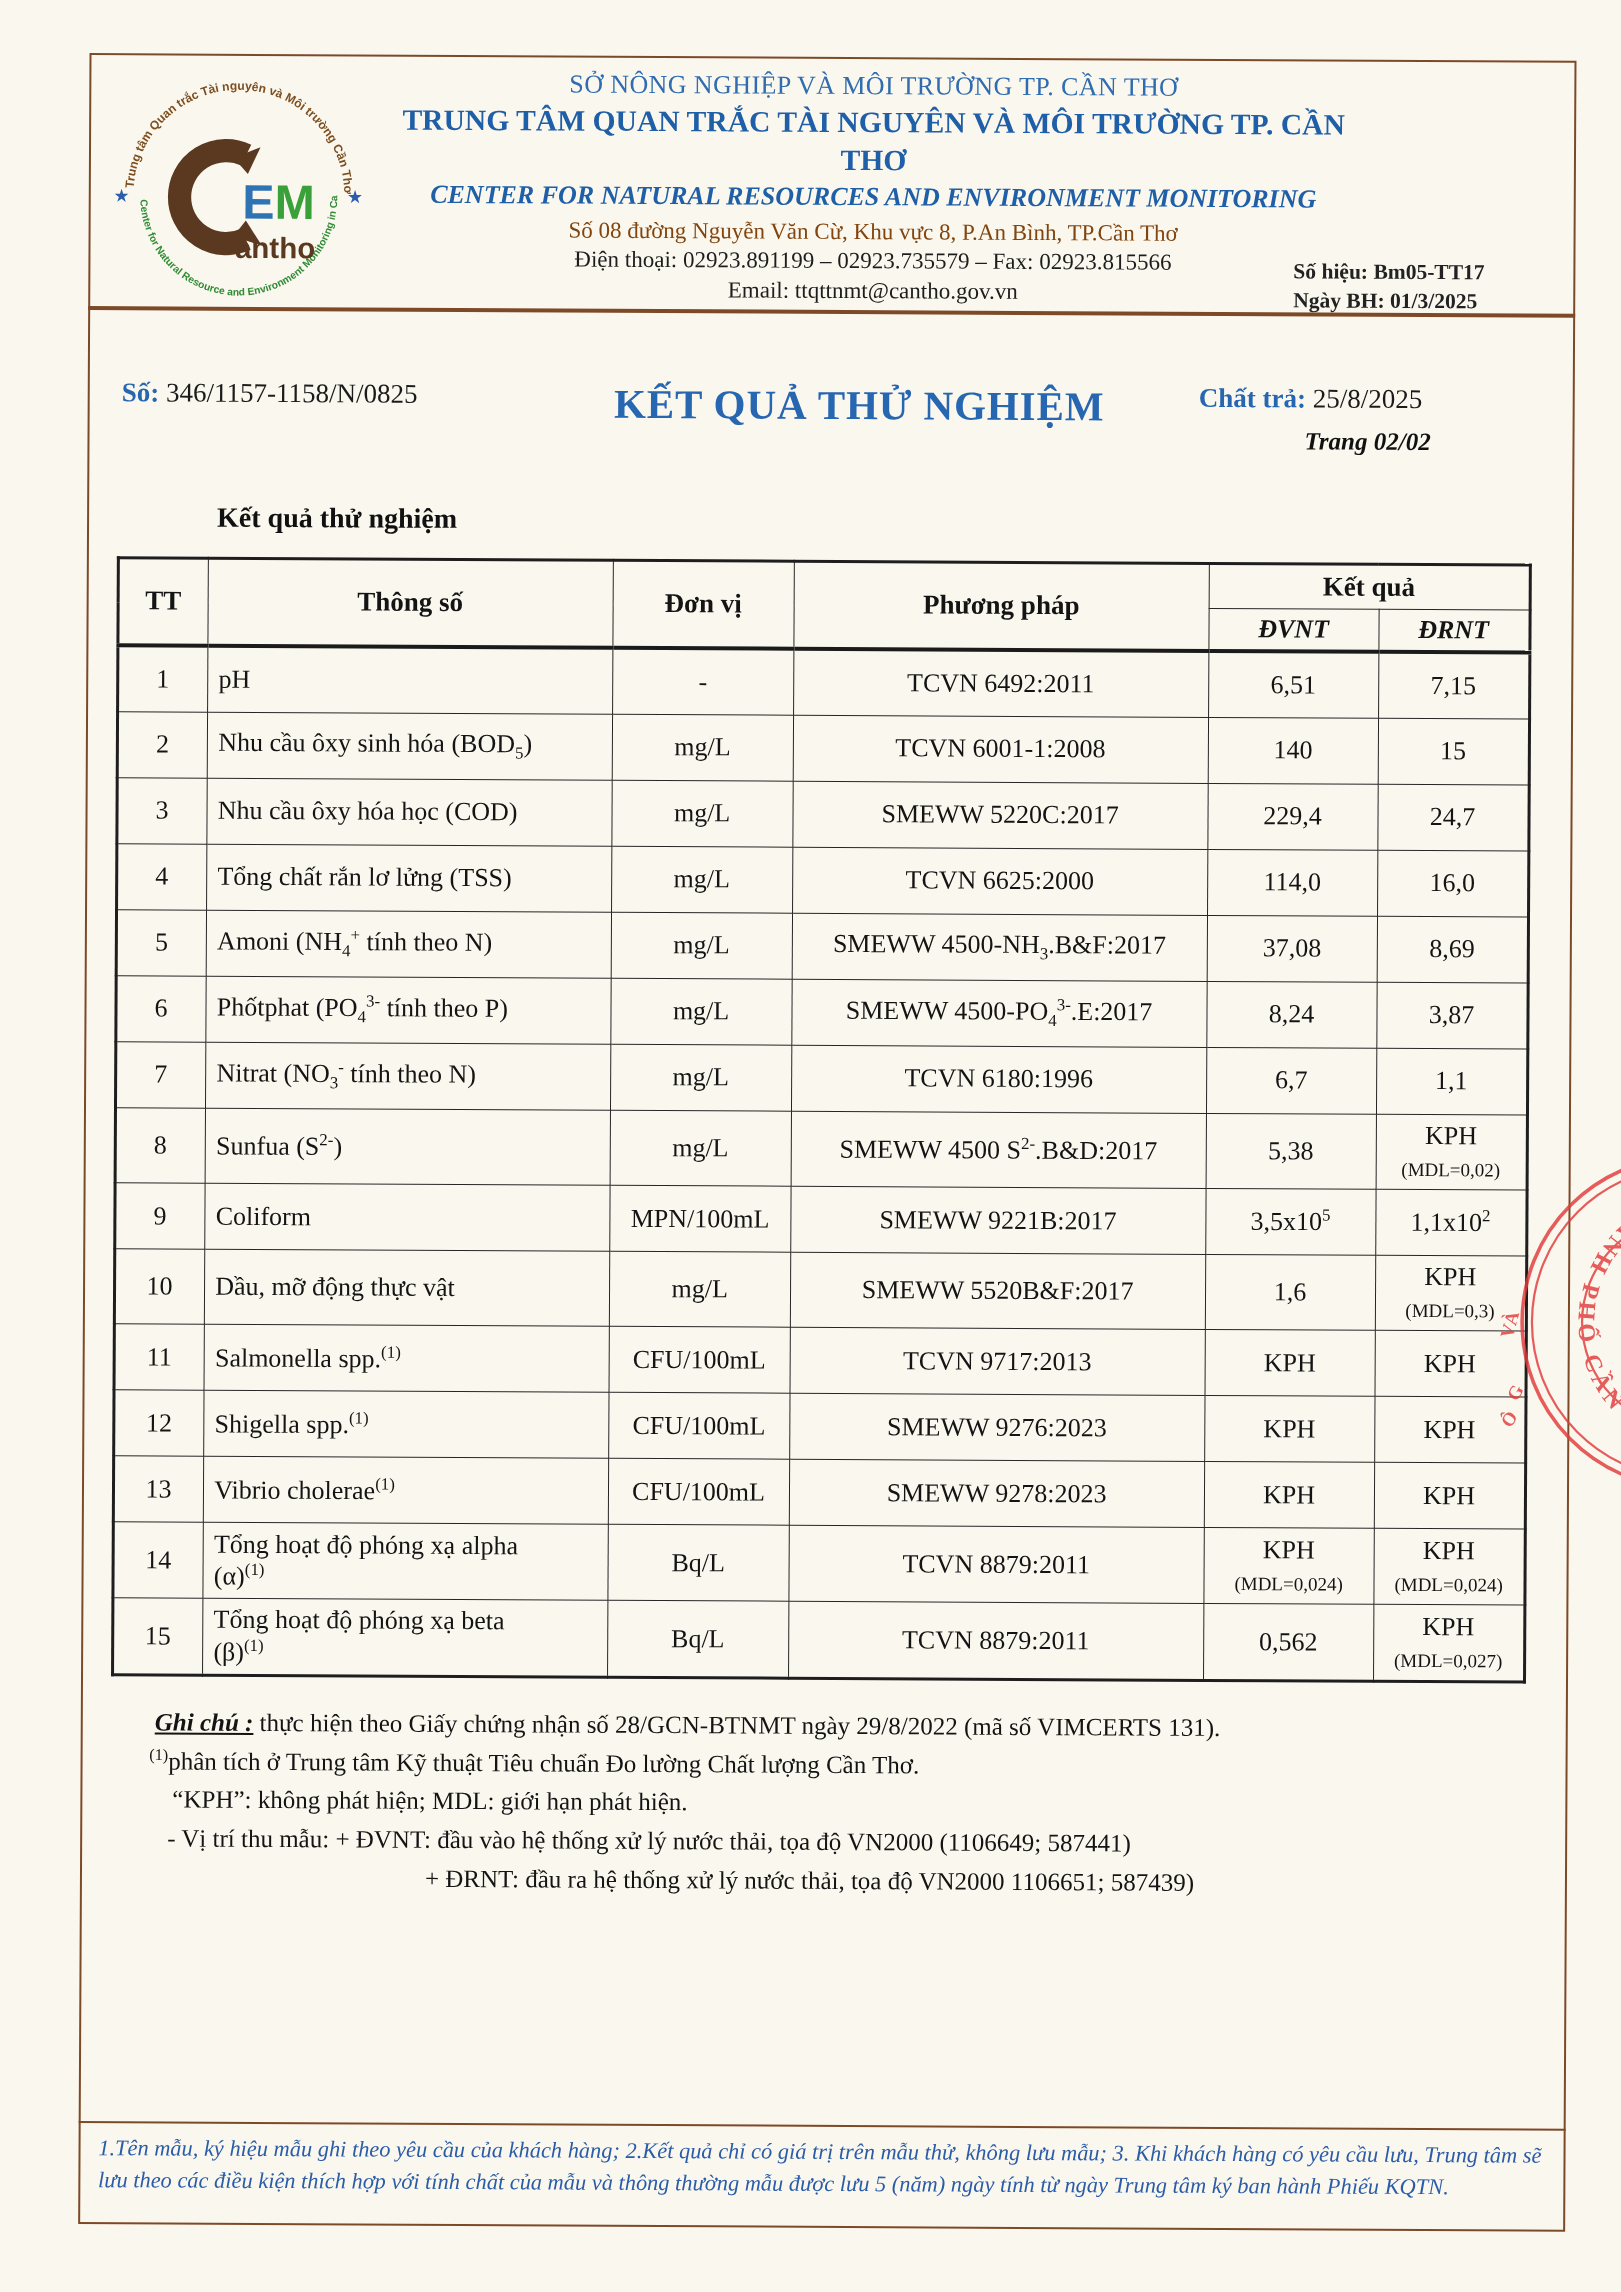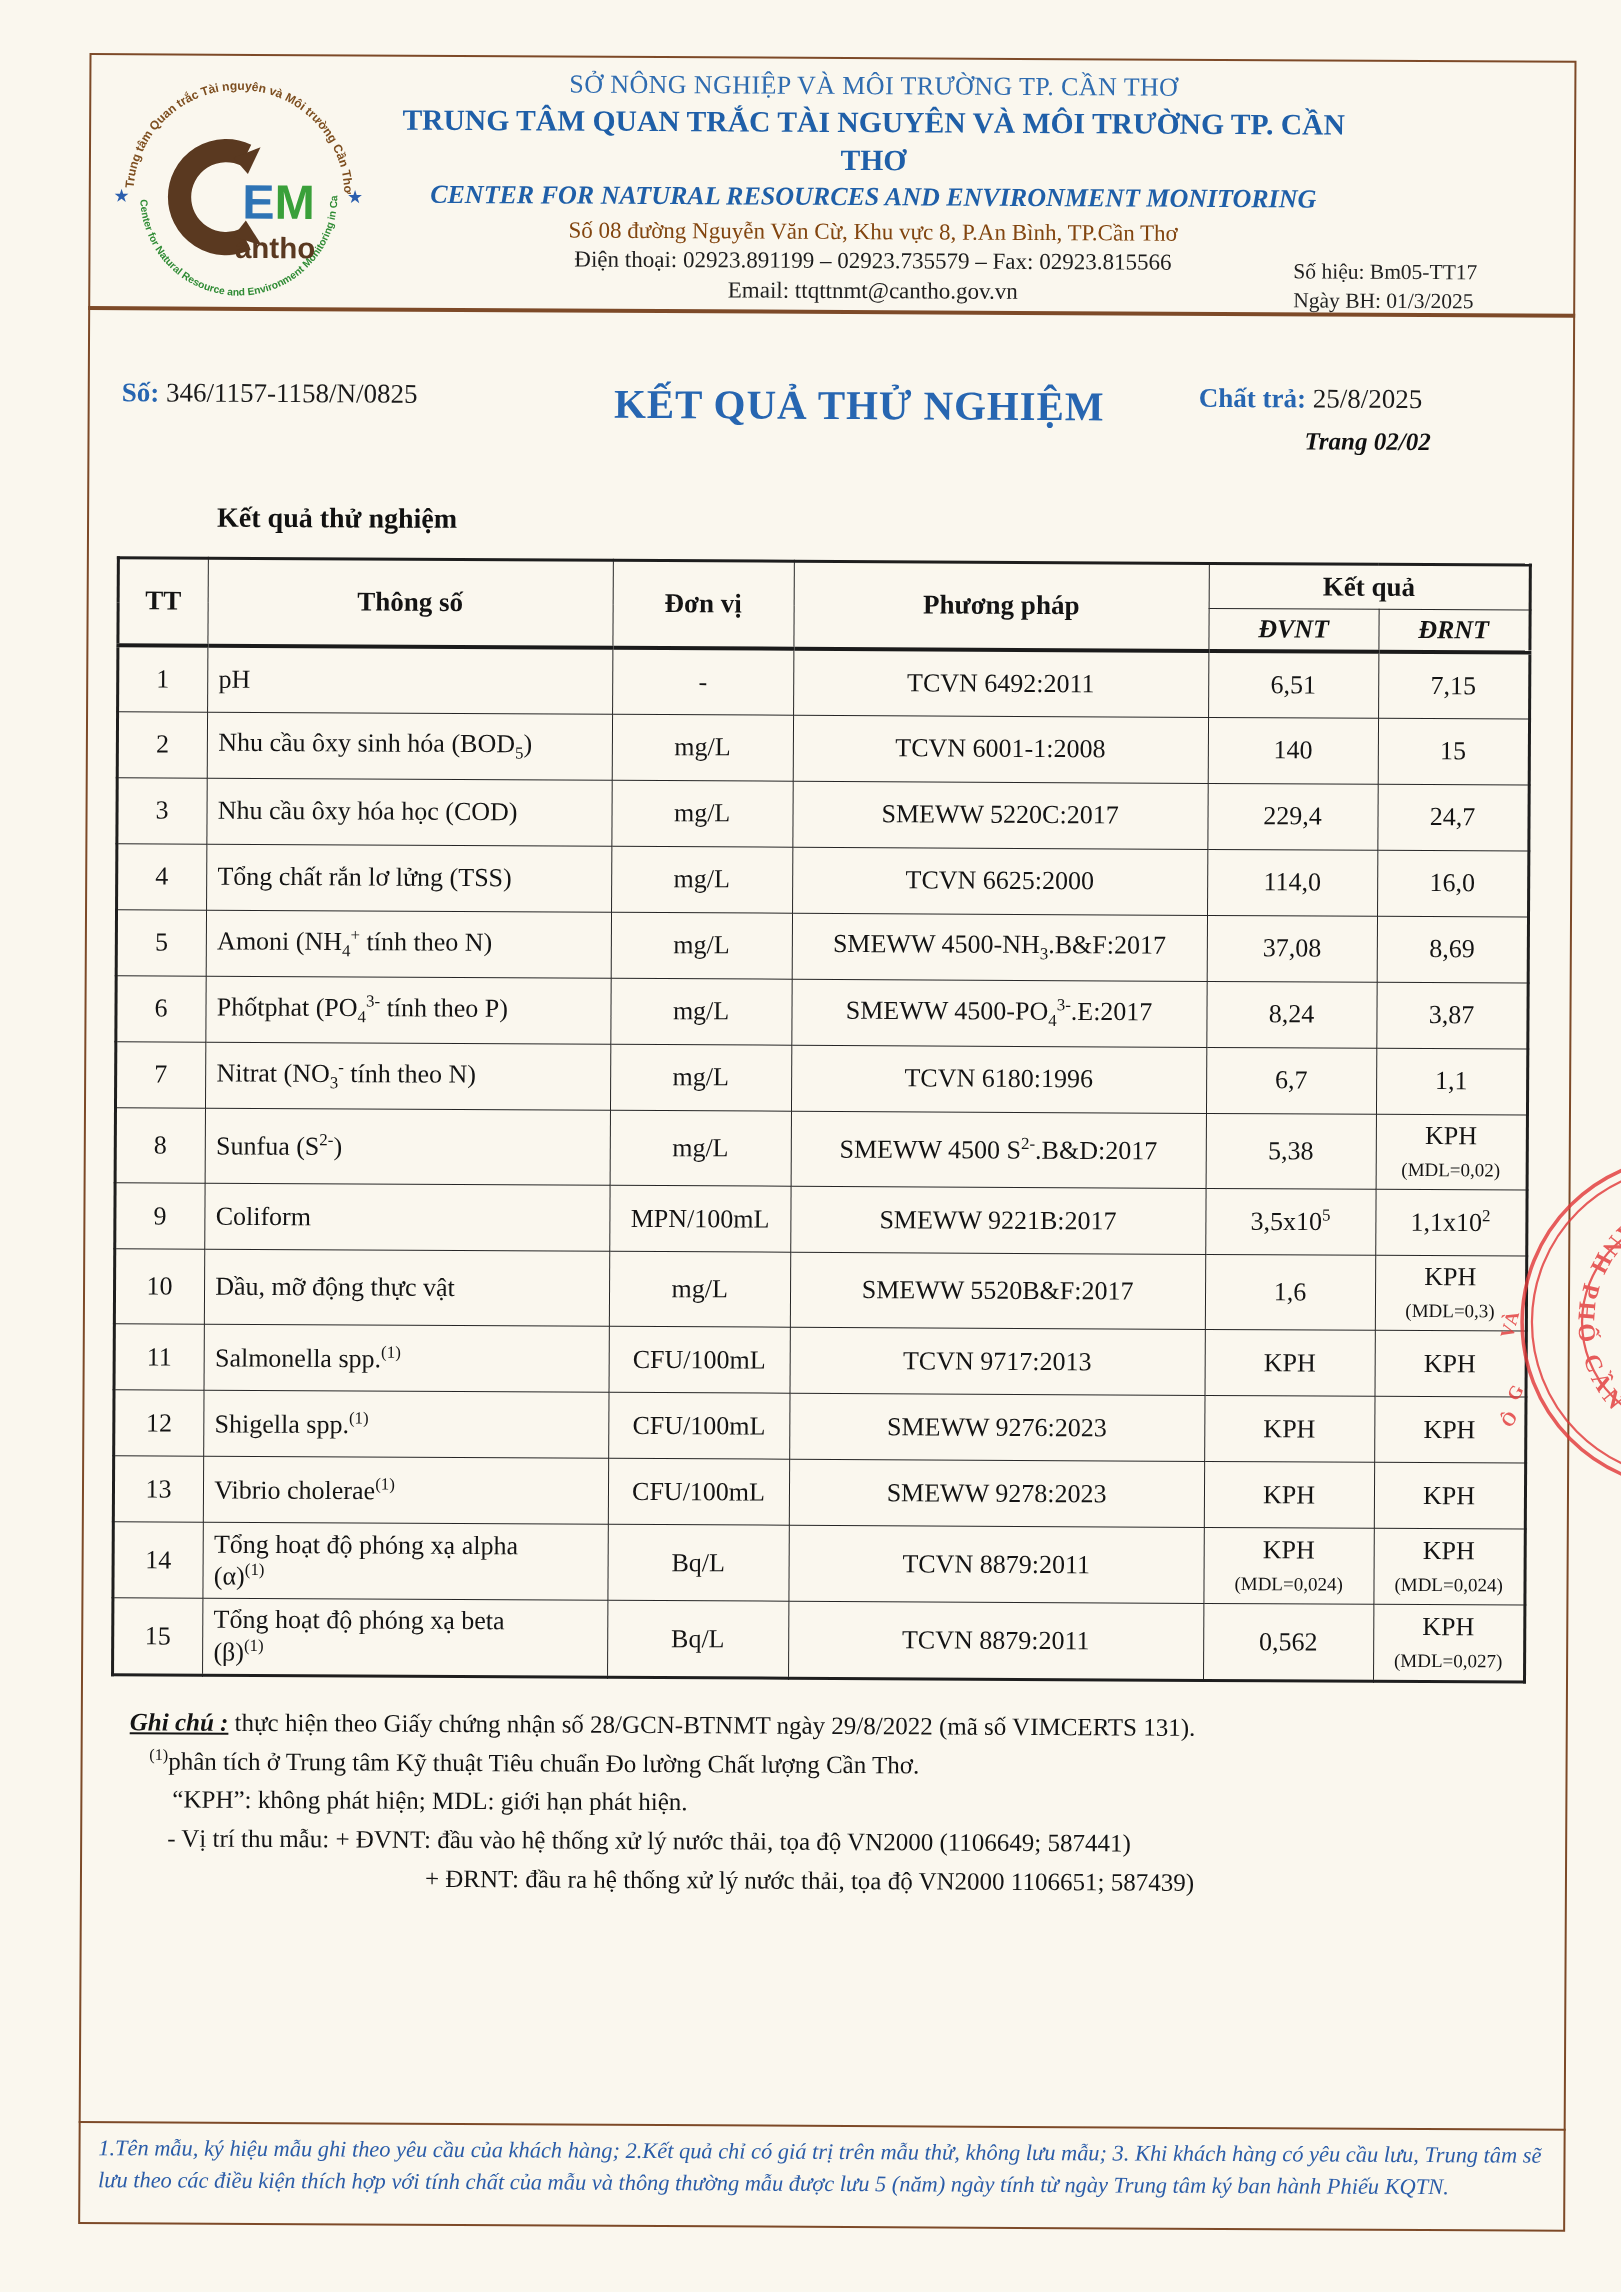--- a/index.html
+++ b/index.html
@@ -17,21 +17,21 @@
   
   .header{position:absolute;left:99px;top:61px;width:1469px;height:242px;}
   .logo{position:absolute;left:9px;top:1.8px;}
   .head-center{position:absolute;left:269px;top:7.2px;width:1003px;text-align:center;line-height:1.28;}
   .dept{font-size:26px;color:#2f6cb0;letter-spacing:0.4px;}
   .org-vi{font-size:29.6px;font-weight:bold;color:#1f5fa8;margin-top:1.8px;}
   .org-en{font-size:26px;font-weight:bold;font-style:italic;color:#1f5fa8;}
   .addr{font-size:23px;color:#82450f;margin-top:3.6px;}
   .phone{font-size:23px;color:#1d1d1d;}
   .email{font-size:23px;color:#1d1d1d;}
-  .form-info{position:absolute;left:1191px;top:193px;font-size:21.5px;line-height:1.35;color:#222;}
+  .form-info{position:absolute;left:1191px;top:193px;font-size:21.5px;line-height:1.35;color:#222;font-weight:bold;}
   .hr-divider{position:absolute;left:85px;top:309px;width:1487px;height:3.6px;background:#7d4a28;}
   
   .content{position:absolute;left:85px;top:351px;width:1487px;}
   .title-row{display:flex;align-items:flex-start;margin-top:29px;}
   .doc-no{width:421px;font-size:27px;padding-left:34px;white-space:nowrap;}
   .blue{color:#2766b1;text-align:right;}
   .bold{font-weight:bold;}
   .main-title{flex:1;text-align:center;font-size:41px;font-weight:bold;color:#2766b1;letter-spacing:0.9px;white-space:nowrap;}
   .right-block{width:376px;font-size:27px;padding-left:23px;}
   .trang{font-size:25px;font-weight:bold;font-style:italic;margin-top:12.5px;margin-left:106px;color:#111;}
@@ -44,21 +44,21 @@
   table.results thead th{font-weight:bold;font-size:27px;text-align:center;}
   table.results thead tr:first-child th{height:45px;}
   table.results thead tr:last-child th{height:36px;font-style:italic;font-size:26px;border-bottom:4.5px solid #1b1b1b;}
   table.results thead tr:first-child th[rowspan]{border-bottom:4.5px solid #1b1b1b;}
   table.results tbody td{height:66px;text-align:center;line-height:1.22;}
   table.results tbody td.param-cell{text-align:left;padding-left:10.7px;}
   table.results sup,table.results sub,.notes sup{font-size:65%;}
   .mdl{font-size:19px;}
   
   .notes{margin-top:27px;margin-left:49px;font-size:25px;line-height:1.55;color:#141414;width:1397px;}
-  .gc-label{font-weight:bold;font-style:italic;text-decoration:underline;}
+  .gc-label{font-weight:bold;font-style:italic;text-decoration:underline;margin-left:25px;}
   .note-line.n2{margin-left:19.7px;}
   .note-line.n3{margin-left:43px;}
   .note-line.n4{margin-left:38px;}
   .note-line.n5{margin-left:296px;}
   
   .footer-box{position:absolute;left:85px;top:2124px;width:1487px;height:103px;
     border-top:2.7px solid #7d4a28;box-sizing:border-box;}
   .footer-text{padding:9px 21.5px 0 19.7px;font-size:22.4px;font-style:italic;color:#2a5ca8;line-height:1.42;}
   
   .stamp{position:absolute;left:1491px;top:1136px;opacity:.82;z-index:6;}

